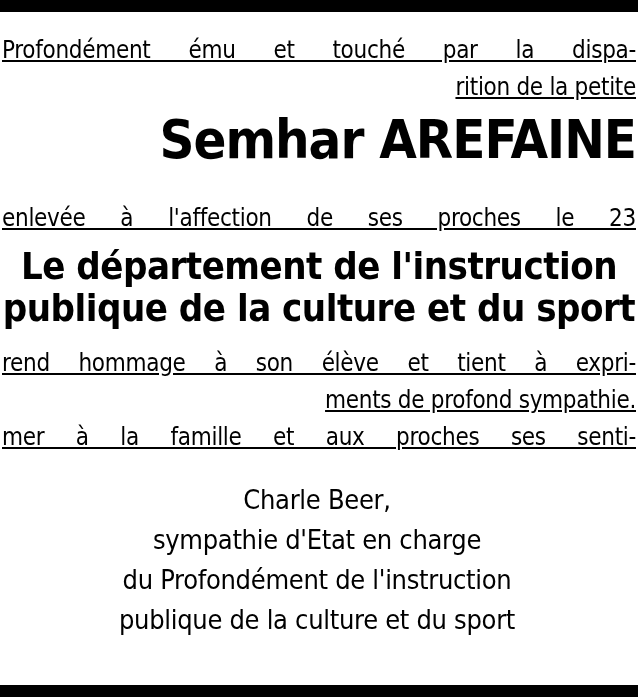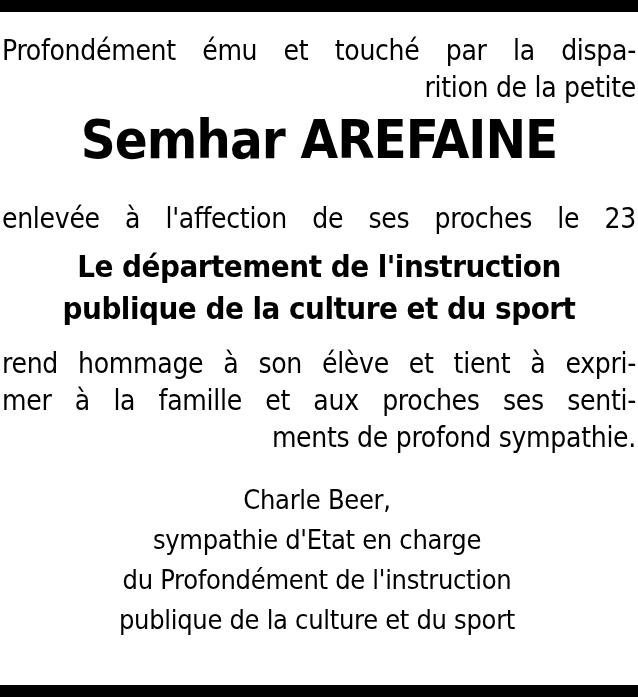--- a/index.html
+++ b/index.html
@@ -30,51 +30,52 @@
     flex-direction: column;
     padding: 0 2px;
     box-sizing: border-box;
   }
   .line {
     display: block;
     white-space: nowrap;
   }
   
   .body-text .line {
-    font-size: 28px;
+    font-size: 24px;
     line-height: 37px;
     letter-spacing: -0.3px;
     white-space: normal;
+    text-decoration: underline;
   }
   .jfull {
     text-align: justify;
     text-align-last: justify;
   }
   .jlast {
     text-align: right;
   }
   .intro {
     margin-top: 20px;
   }
   .deceased {
     margin-top: 2px;
-    text-align: center;
+    text-align: right;
     font-weight: bold;
     font-size: 54px;
     line-height: 64px;
     letter-spacing: -1px;
   }
   .sub {
     margin-top: 28px;
   }
   .org {
     margin-top: 8px;
     text-align: center;
     font-weight: bold;
-    font-size: 31px;
+    font-size: 38px;
     line-height: 42px;
     letter-spacing: -0.5px;
   }
   .tribute {
     margin-top: 16px;
   }
   .signature {
     margin-top: 24px;
     text-align: center;
     font-size: 27px;
@@ -104,22 +105,22 @@
     <div class="line jfull">enlevée à l'affection de ses proches le 23</div>
   </div>
 
   <div class="org">
     <div class="line">Le département de l'instruction</div>
     <div class="line">publique de la culture et du sport</div>
   </div>
 
   <div class="body-text tribute">
     <div class="line jfull">rend hommage à son élève et tient à expri-</div>
+    <div class="line jlast">ments de profond sympathie.</div>
     <div class="line jfull">mer à la famille et aux proches ses senti-</div>
-    <div class="line jlast">ments de profond sympathie.</div>
   </div>
 
   <div class="signature">
     <div class="line">Charle Beer,</div>
     <div class="line">sympathie d'Etat en charge</div>
     <div class="line">du Profondément de l'instruction</div>
     <div class="line">publique de la culture et du sport</div>
   </div>
 
 </div>

